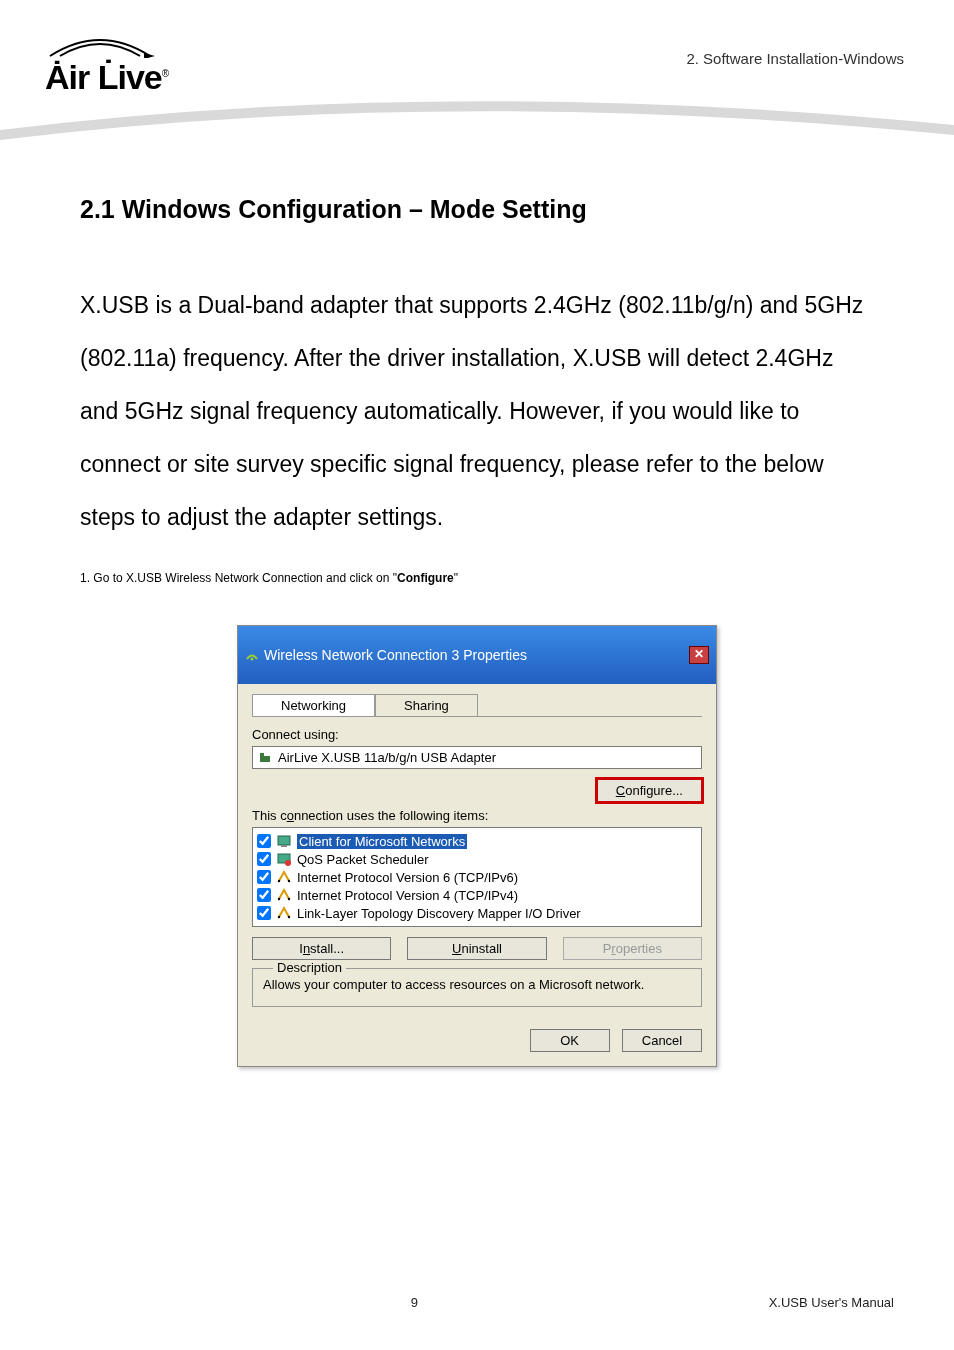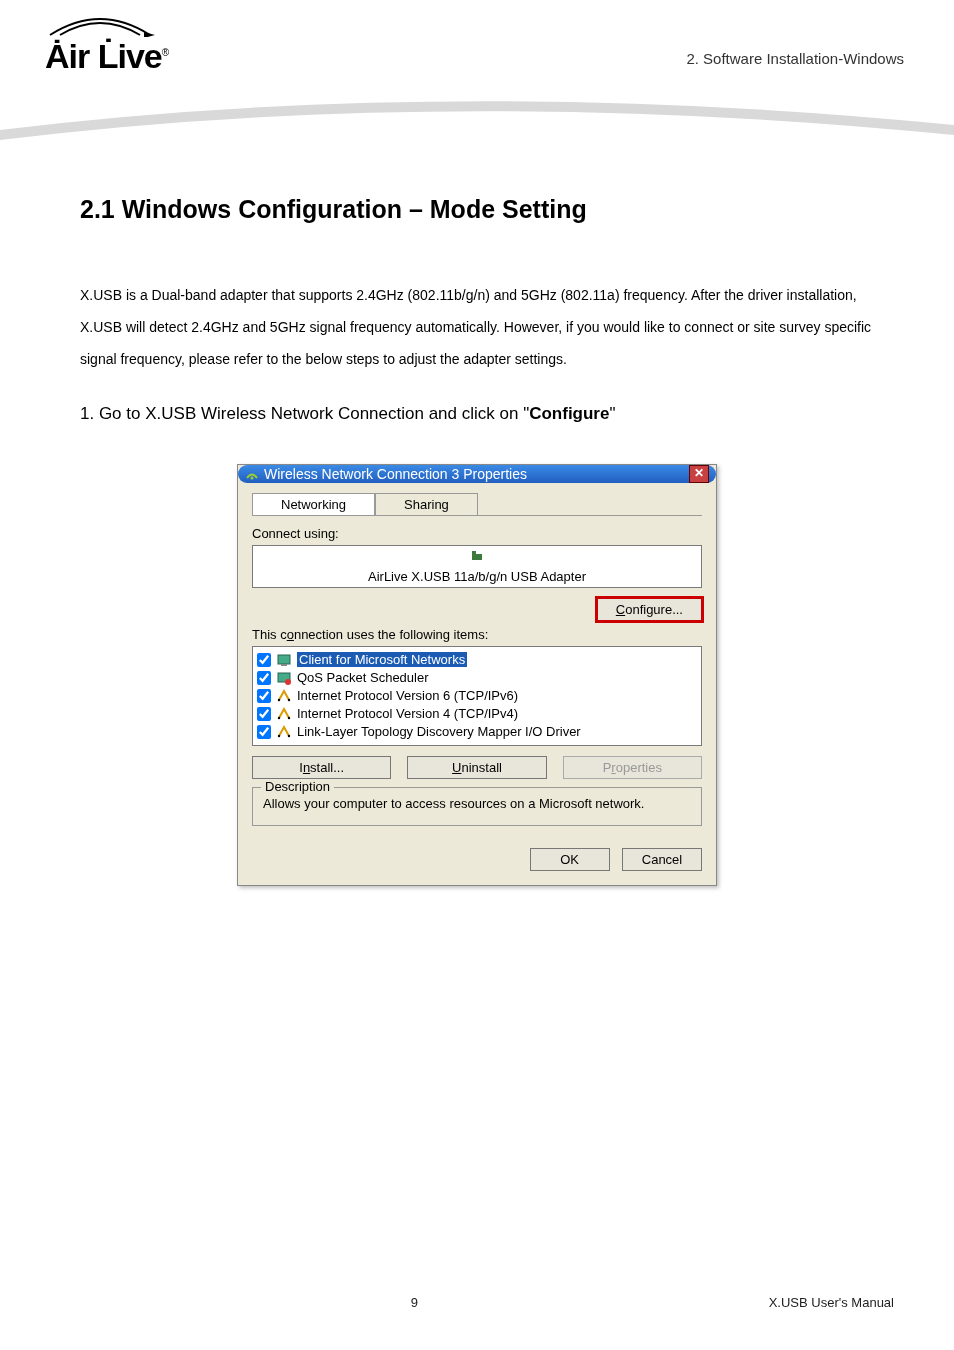--- a/index.html
+++ b/index.html
@@ -11,21 +11,21 @@
     color: #000;
     position: relative;
   }
   .header {
     position: relative;
     padding: 20px 45px 0 45px;
     height: 150px;
   }
   .logo {
     position: absolute;
-    top: 15px;
+    top: 36px;
     left: 45px;
     text-align: center;
   }
   .logo-arc {
     display: block;
   }
   .logo-text {
     font-family: "Arial Black", Arial, sans-serif;
     font-size: 34px;
     font-weight: 900;
@@ -53,50 +53,49 @@
   }
   .content {
     padding: 0 80px;
   }
   h2.section-title {
     font-size: 25px;
     font-weight: bold;
     margin: 45px 0 55px 0;
   }
   p.para {
-    font-size: 14px;
+    font-size: 23px;
     line-height: 2.3;
     margin-bottom: 28px;
   }
   p.bold-line {
     font-size: 17px;
     font-weight: bold;
     margin: 10px 0 28px 0;
   }
   p.step {
-    font-size: 17px;
+    font-size: 12px;
     margin-bottom: 40px;
   }
   
   .dialog-outer {
     margin: 0 auto;
     width: 480px;
     border: 1px solid #888;
     background: #ECE9D8;
     box-shadow: 2px 2px 4px rgba(0,0,0,.25);
   }
   .titlebar {
     background: linear-gradient(to bottom,#3a8ae6,#225fbf);
     color: #fff;
-    padding: 0 7px;
+    padding: 20px 7px;
     font-size: 14px;
     display: flex;
     align-items: center;
     justify-content: space-between;
-    border-radius: 11px;
   }
   .tb-left { display: flex; align-items: center; gap: 5px; }
   .tb-icon { width:14px; height:14px; display:inline-block; }
   .tb-close {
     width: 20px; height: 18px;
     background: #c84040;
     border: 1px solid #600;
     color: #fff;
     font-weight: bold;
     text-align: center;
@@ -123,21 +122,20 @@
   }
   .field-label { margin-bottom: 4px; }
   .adapter-box {
     border: 1px solid #7a7a7a;
     background: #fff;
     padding: 3px 5px;
     display: flex;
     align-items: center;
     gap: 6px;
     margin-bottom: 10px;
-    flex-direction: column;
   }
   .net-icon { width:14px; height:14px; display:inline-block; }
   .cfg-row { text-align: right; margin-bottom: 6px;}
   .btn {
     display:inline-block;
     border:1px solid #777;
     background:#e8e6da;
     padding: 3px 18px;
     font-size: 13px;
   }
@@ -163,21 +161,21 @@
   .btn-row { display:flex; gap:16px; margin-bottom:8px;}
   .btn-row .btn{ flex:1; text-align:center;}
   .group {
     border:1px solid #999;
     padding:8px 10px 14px 10px;
     margin-top:4px;
     position:relative;
   }
   .group-title{
     position:absolute;
-    top:-9px; left:8px;
+    top:-9px; left:20px;
     background:#ECE9D8;
     padding:0 4px;
     font-size:13px;
   }
   .okrow{
     text-align:right;
     padding:8px 14px 14px 0;
   }
   .okrow .btn{ min-width:80px; text-align:center;}
   

